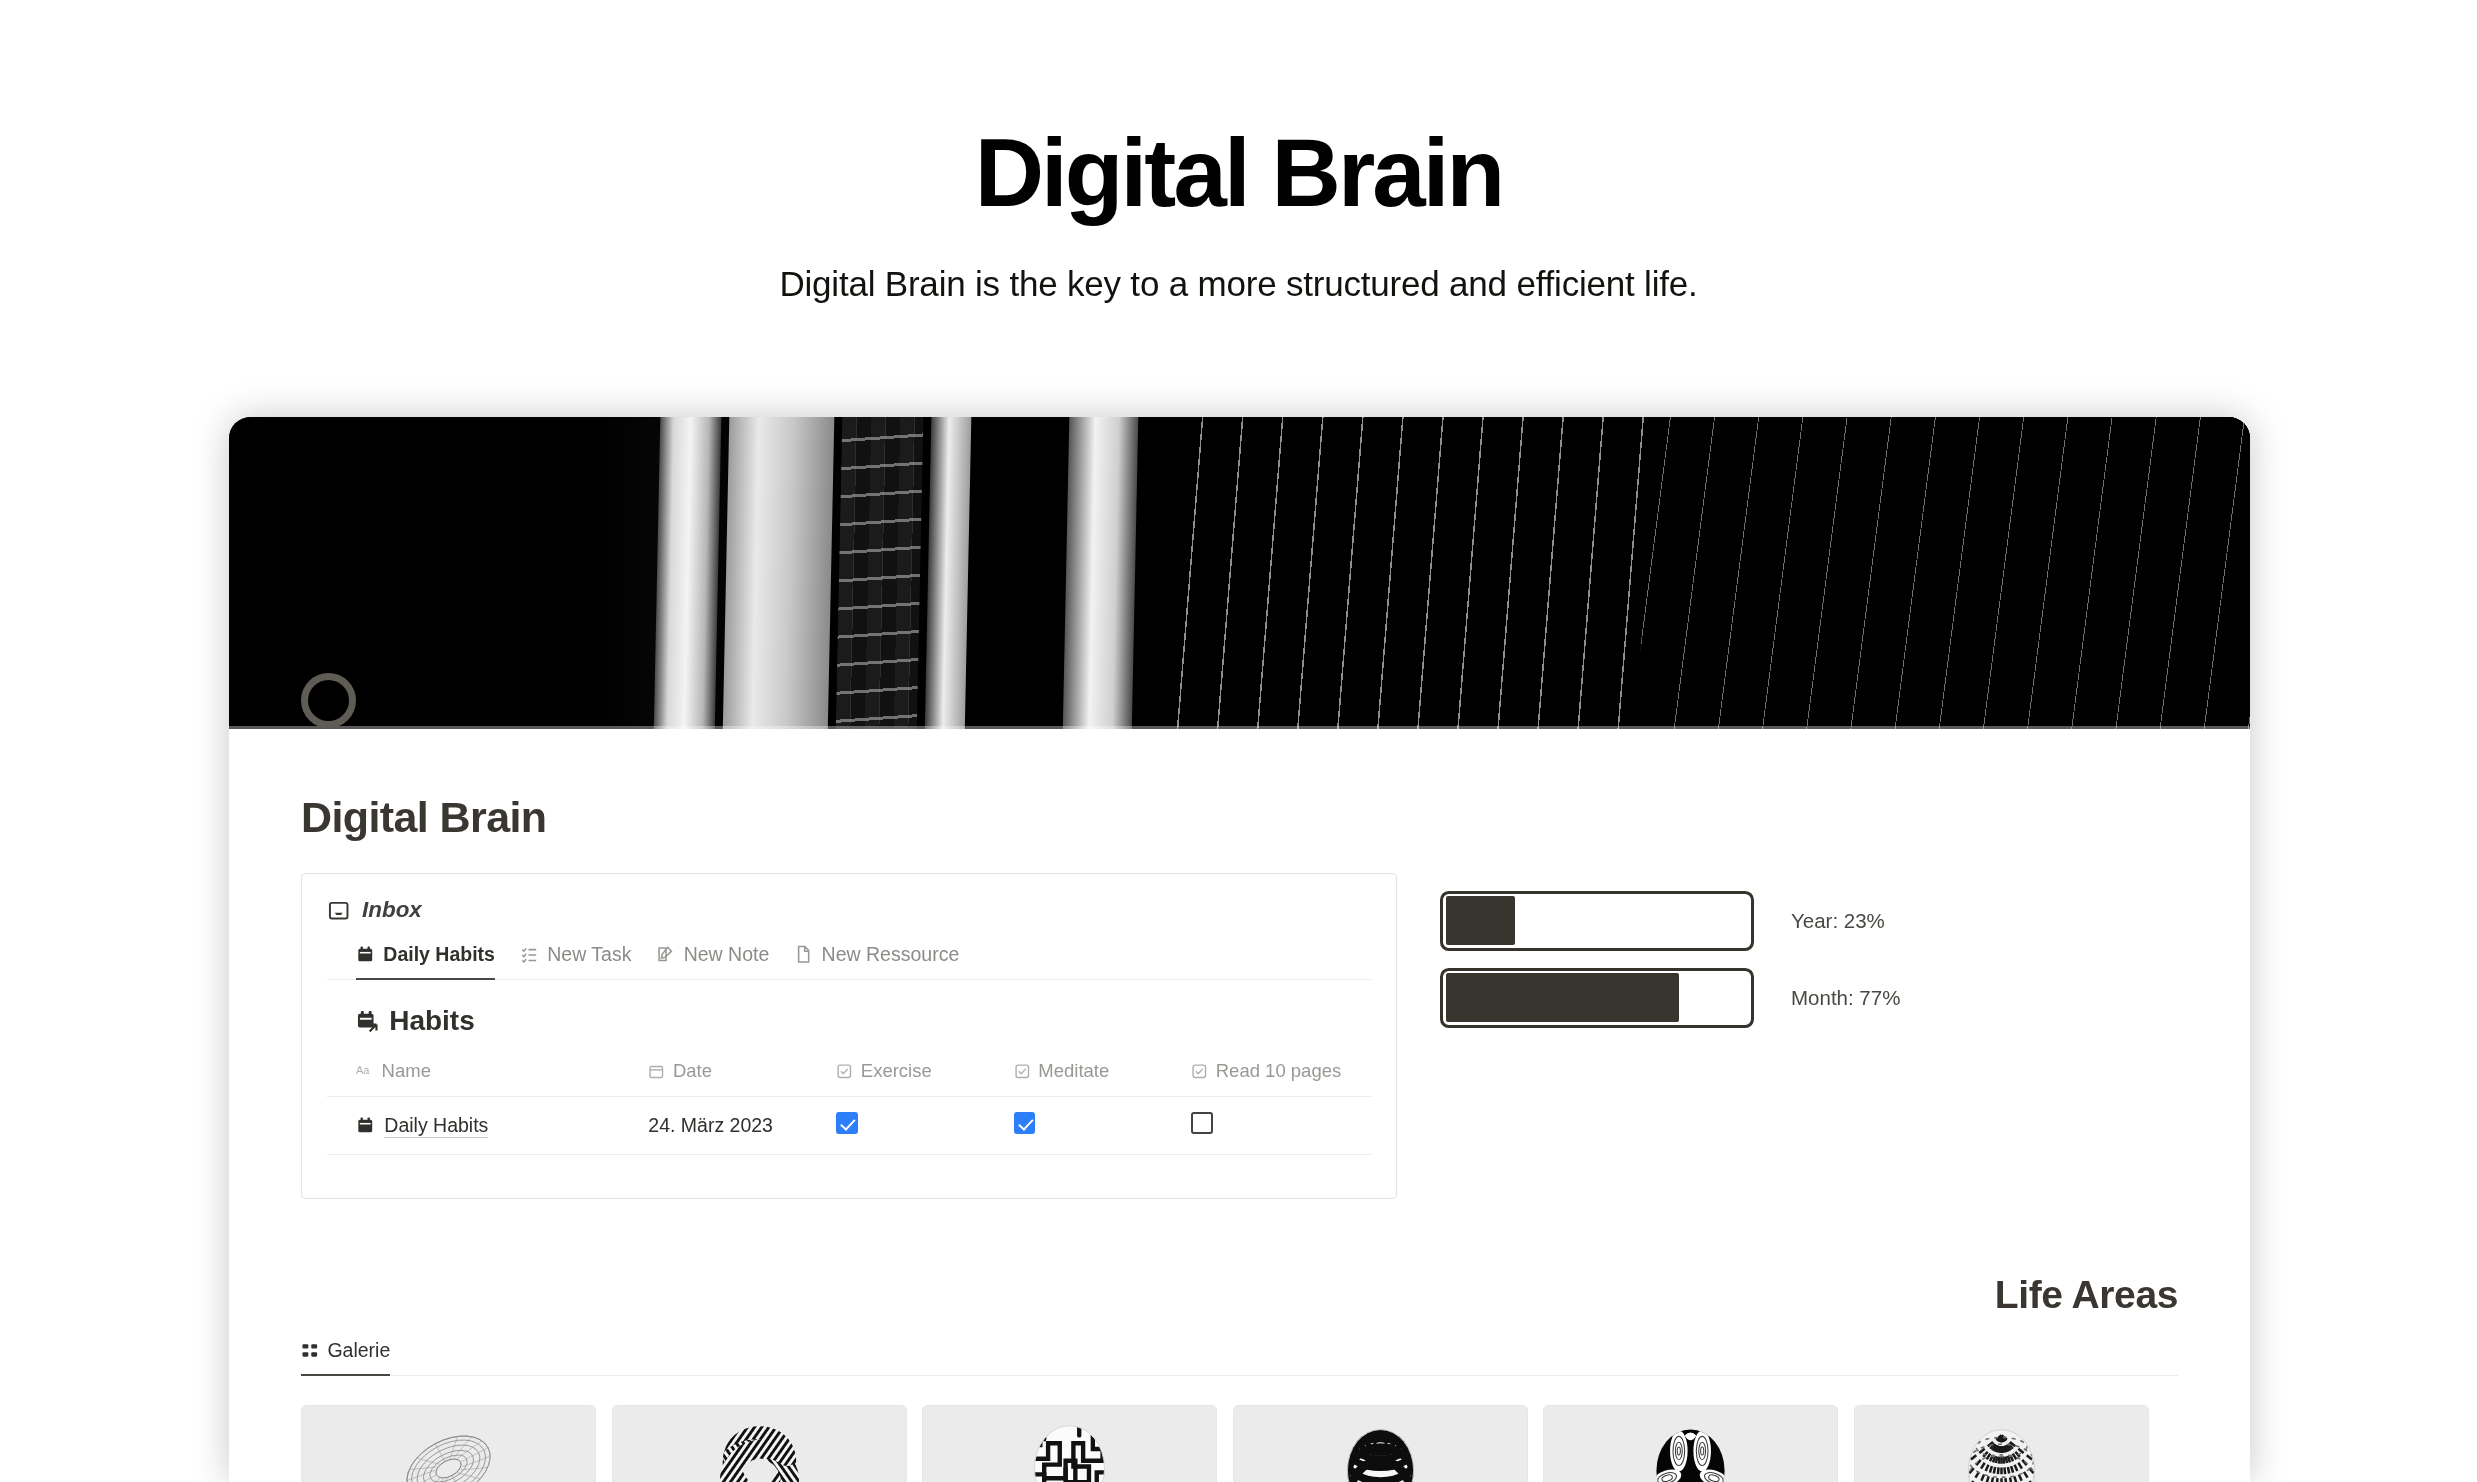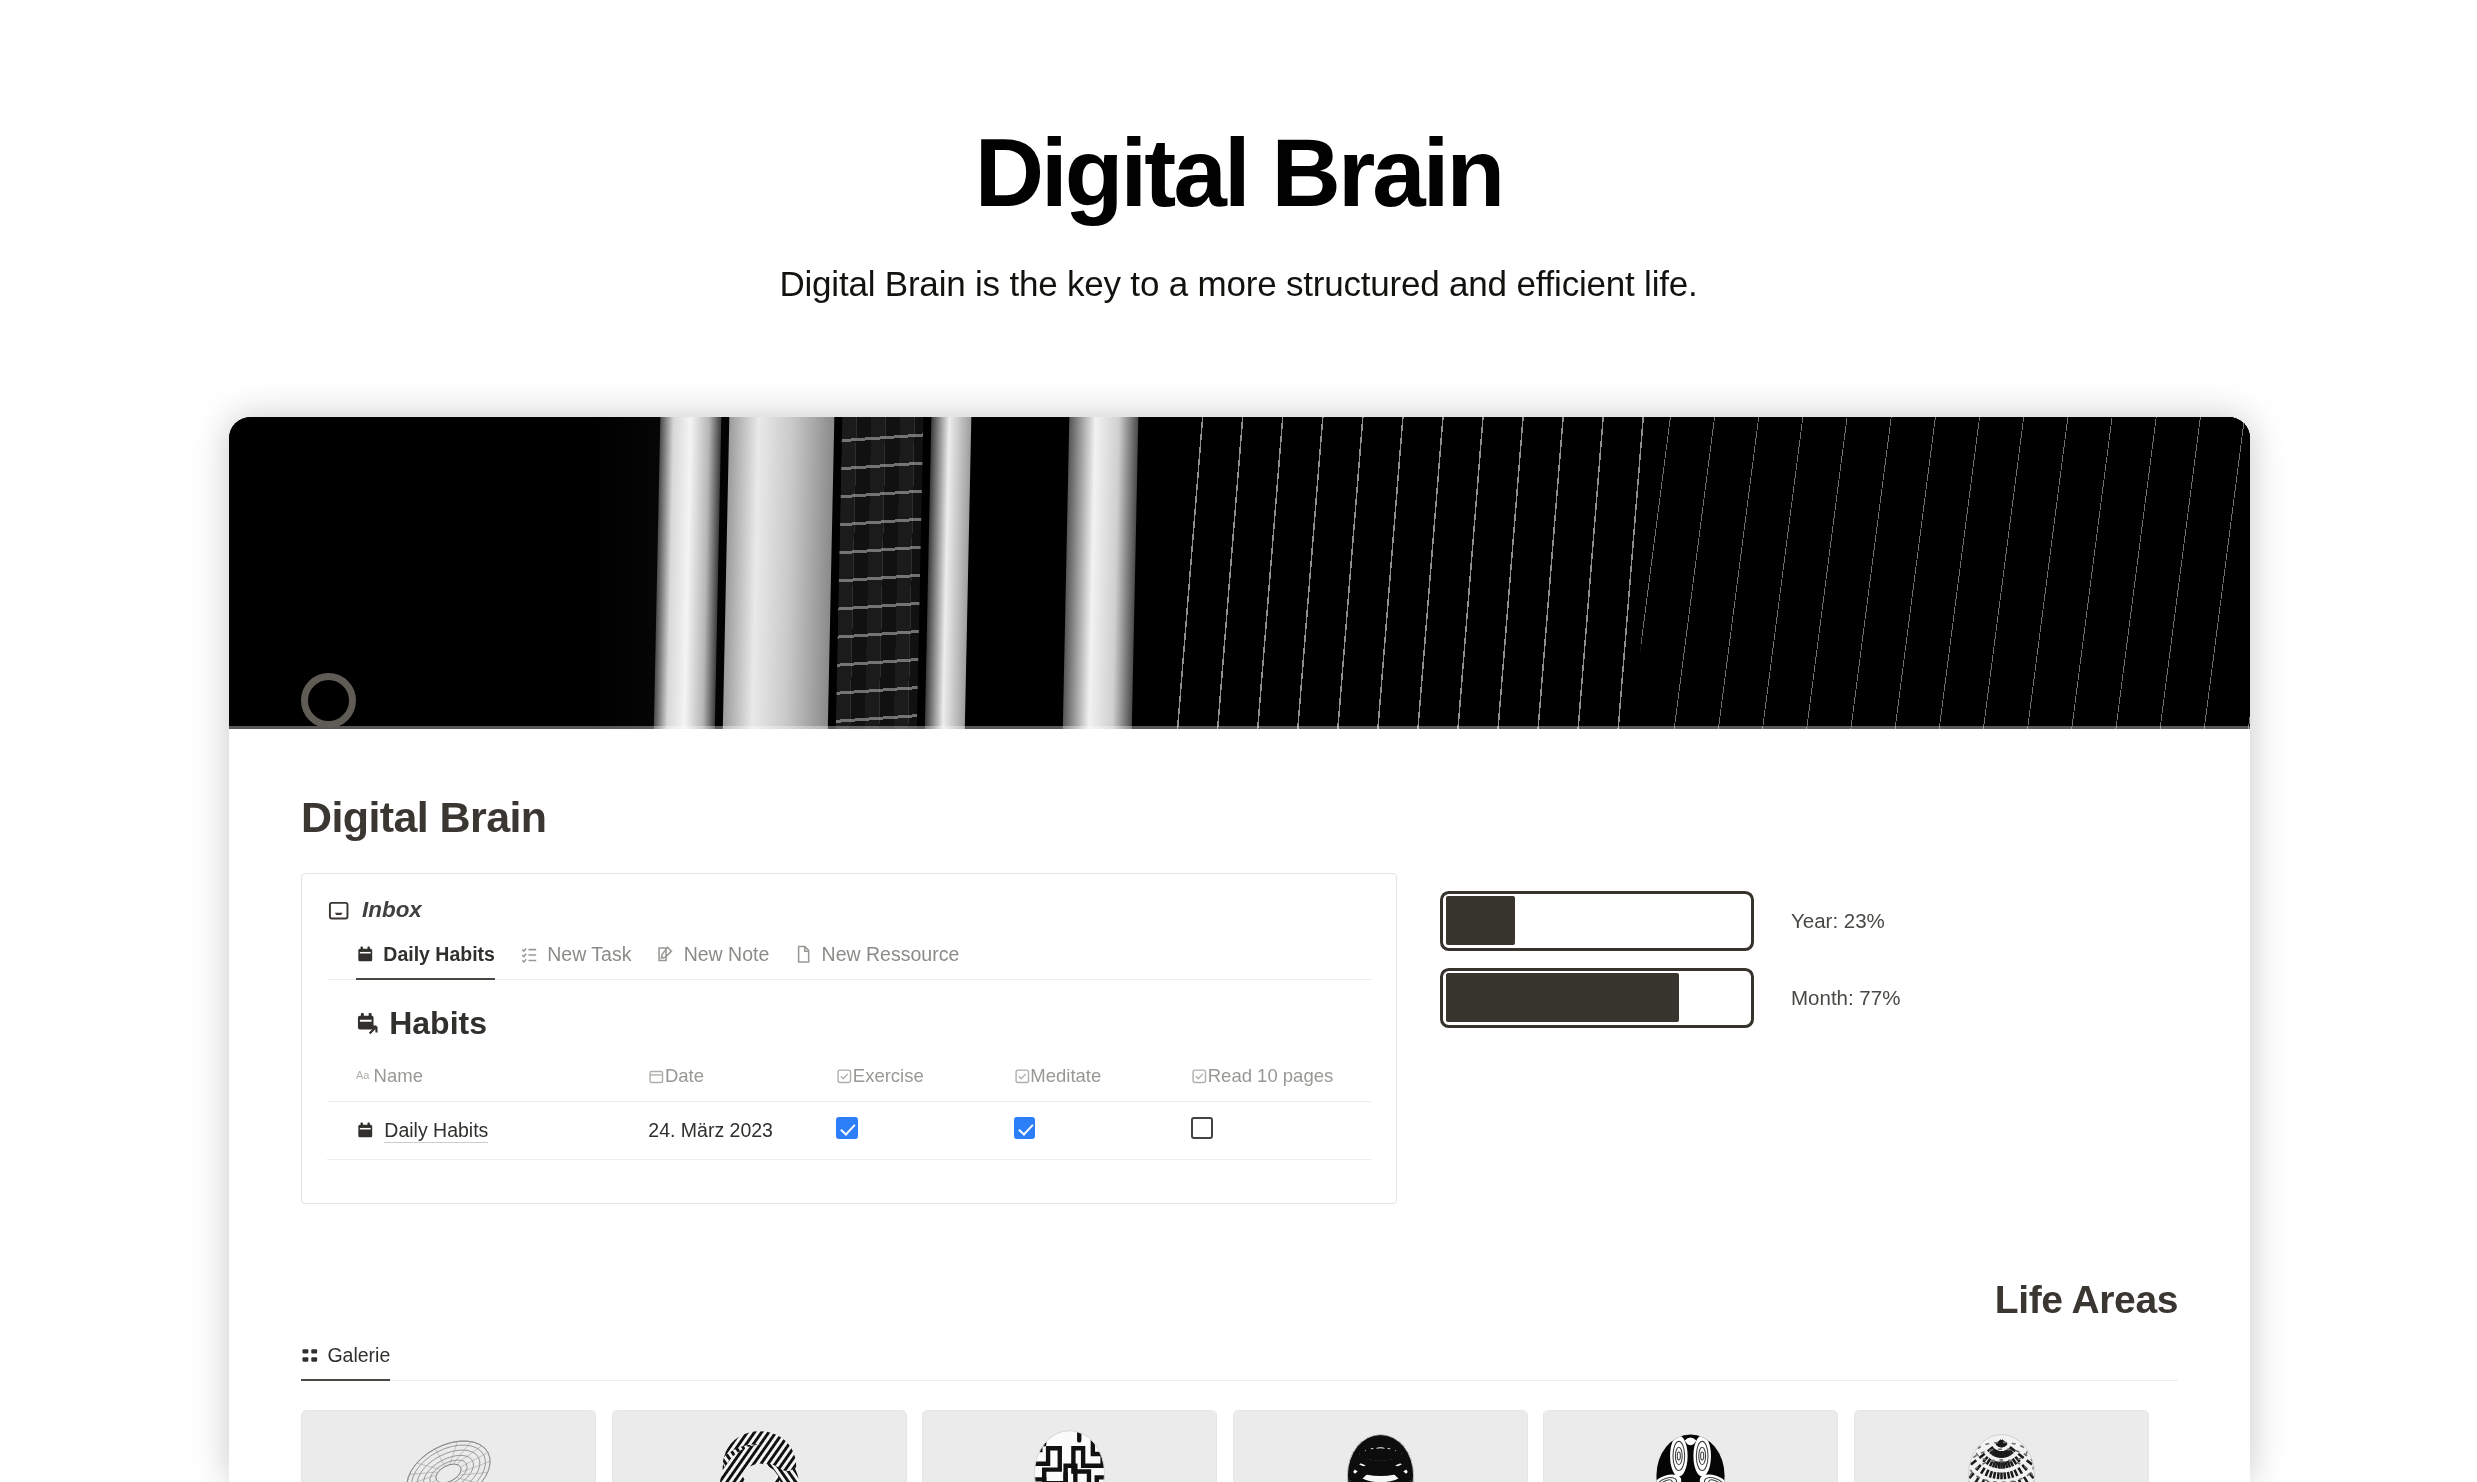--- a/index.html
+++ b/index.html
@@ -200,41 +200,41 @@
     color:#32302c;
     font-weight:bold;
     border-bottom-color:#4b4843;
   }
 
   .db-title {
     display:flex;
     align-items:center;
     gap:9.8px;
     margin:25px 0 0 29px;
-    font-size:32px;
+    font-size:28px;
     font-weight:bold;
     color:#32302c;
   }
 
   table.habits {
     width:100%;
     margin-top:17.6px;
     border-collapse:collapse;
     table-layout:fixed;
   }
   table.habits th {
     text-align:left;
     font-size:18.5px;
     font-weight:400;
     color:#9a9894;
     padding:5.9px 9.8px 13.7px 29px;
     border-bottom:1px solid #ececea;
   }
   table.habits th .th-inner {
-    display:flex; align-items:center; gap:0;text-align:right;
+    display:flex; align-items:center; gap:8px;text-align:right;
   }
   table.habits td {
     font-size:19.5px;
     color:#32302c;
     padding:15.6px 9.8px 15.6px 29px;
     border-bottom:1px solid #ececea;
     vertical-align:middle;
   }
   .cell-name {
     display:flex; align-items:center; gap:9.8px;

